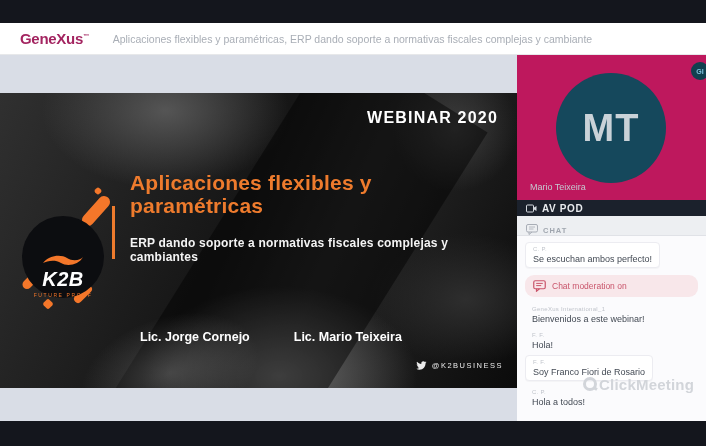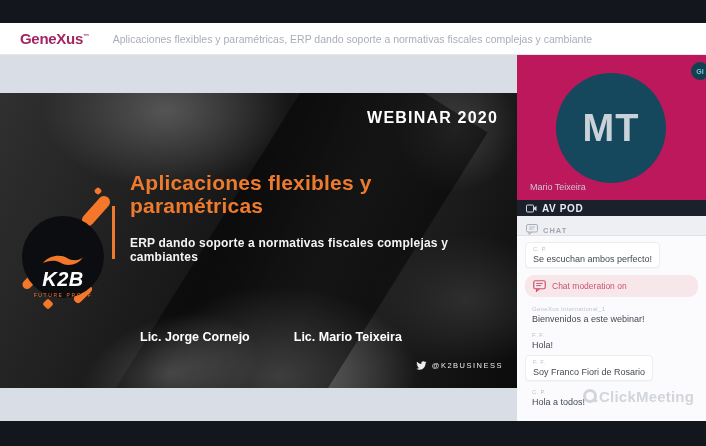--- a/index.html
+++ b/index.html
@@ -91,21 +91,21 @@
   .chat-msg { margin-bottom:5px; }
   .chat-msg.card { background:#ffffff; border:1px solid #ececf1; border-radius:4px;
       padding:3px 7px; box-shadow:0 1px 1px rgba(0,0,0,0.03); display:inline-block; min-width:100px; }
   .chat-msg.plain { padding:3px 7px 0 7px; }
   .chat-user { font-size:6px; color:#c0c4cb; margin-bottom:2px; letter-spacing:0.3px; }
   .chat-text { font-size:9px; color:#434a54; }
   .moderation { background:#f8e7ea; border-radius:9px; padding:5px 8px; margin:2px 0 6px 0;
       display:flex; align-items:center; gap:6px; }
   .moderation-text { font-size:8.5px; color:#c9556b; }
 
-  .watermark { position:absolute; right:12px; bottom:16px; display:flex; align-items:center; }
+  .watermark { position:absolute; right:12px; bottom:28px; display:flex; align-items:center; }
   .watermark-text { font-size:15px; font-weight:bold; color:#d2d5da; letter-spacing:0.2px; }
 </style>
 </head>
 <body>
 
 <div class="screen">
 
   <div class="top-bar"></div>
 
   <header class="app-header">

